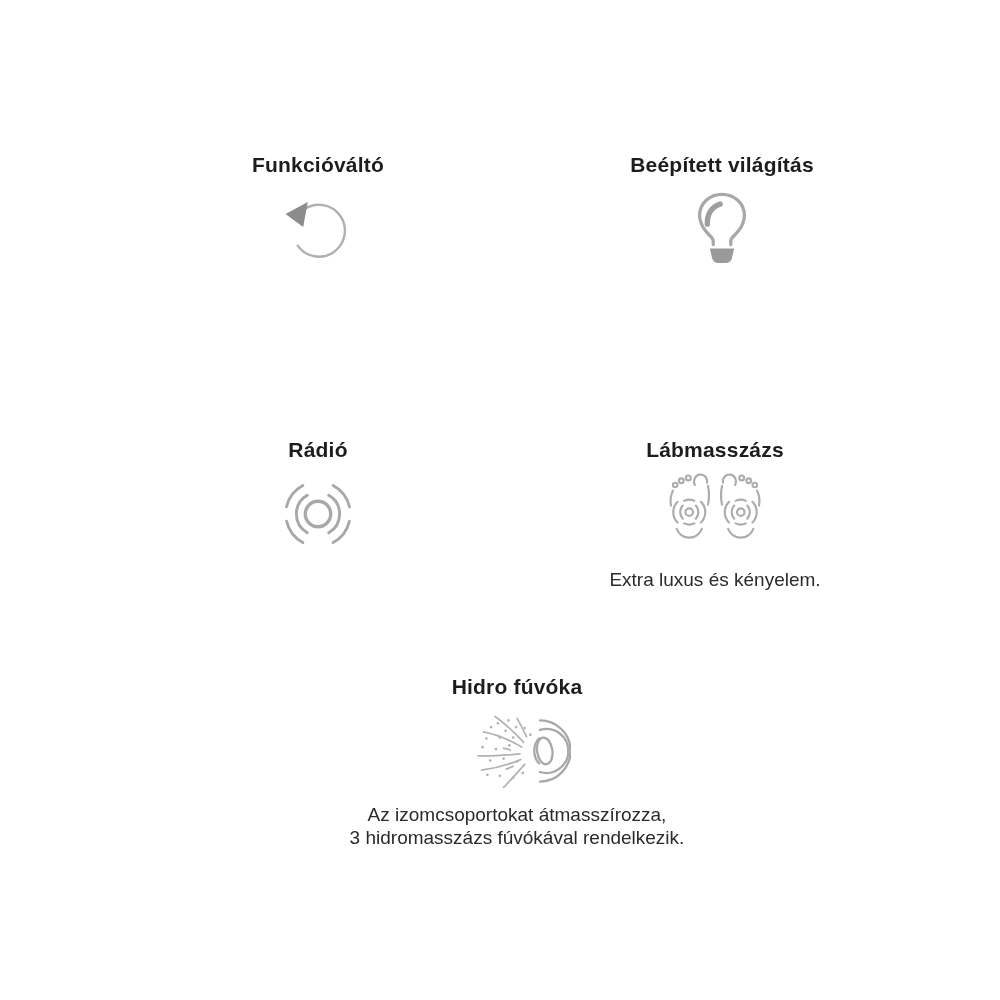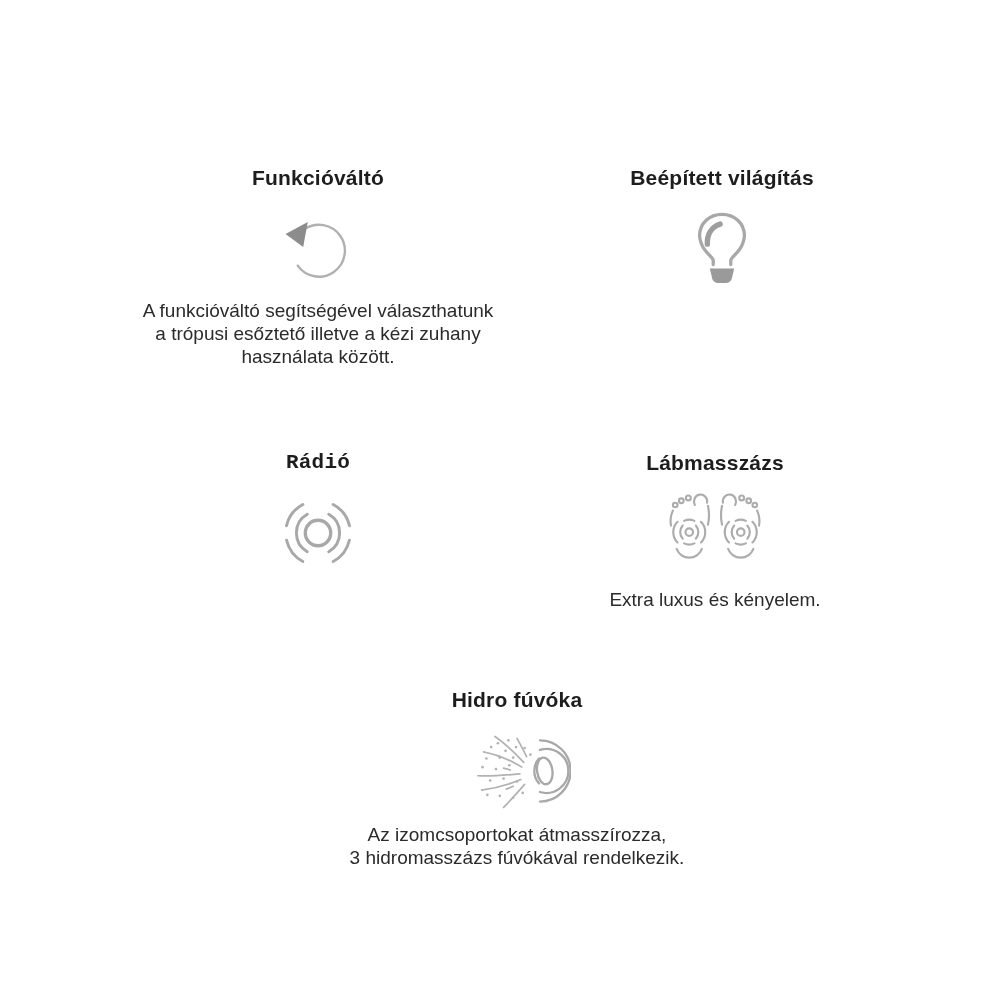--- a/index.html
+++ b/index.html
@@ -5,21 +5,21 @@
   html,body{margin:0;padding:0;}
   body{
     width:1000px;height:1000px;
     background:#ffffff;
     position:relative;
     font-family:"Liberation Sans", sans-serif;
     overflow:hidden;
   }
   .feature{position:absolute;text-align:center;}
   .title{
-    margin:13px;
+    margin:0;
     font-size:21px;
     font-weight:bold;
     color:#1d1d1d;
     letter-spacing:.2px;
   }
   .icon-box{
     display:flex;align-items:center;justify-content:center;
     margin-top:6px;
   }
   .row1 .icon-box{height:88px;}
@@ -27,39 +27,36 @@
   .row3 .icon-box{height:90px;}
   .desc{
     margin:8px 0 0 0;
     font-size:19px;
     line-height:23px;
     color:#2b2b2b;
     white-space:pre-line;
   }
   #f1{left:112px;top:153px;width:412px;}
   #f2{left:512px;top:153px;width:420px;}
-  #f3{left:112px;top:438px;width:412px;font-family:Liberation Mono, monospace;}
+  #f3{left:112px;top:438px;width:412px;}
   #f4{left:505px;top:438px;width:420px;}
   #f5{left:297px;top:675px;width:440px;}
   svg{display:block;}
 </style>
 </head>
 <body>
 
 <section class="feature row1" id="f1">
   <h2 class="title">Funkcióváltó</h2>
   <div class="icon-box">
     <svg width="80" height="76" viewBox="0 0 84 82" fill="none">
       <path d="M26.9,22.1 A28,28 0 1 1 20.1,61.1" stroke="#b0b0b0" stroke-width="2.6" stroke-linecap="round"></path>
       <polygon points="7,27 31,14 26,41" fill="#8c8c8c"></polygon>
     </svg>
   </div>
-  <p class="desc">A funkcióváltó segítségével választhatunk
-a trópusi esőztető illetve a kézi zuhany
-használata között.</p>
 </section>
 
 <section class="feature row1" id="f2">
   <h2 class="title">Beépített világítás</h2>
   <div class="icon-box">
     <svg width="78" height="78" viewBox="0 0 80 80" fill="none">
       <path d="M31,58 L31,54 C31,50 22,46 19,37 C18,34 17,31.5 17,28.5 C17,15.5 27.5,6.5 40,6.5 C52.5,6.5 63,15.5 63,28.5 C63,31.5 62,34 61,37 C58,46 49,50 49,54 L49,58" stroke="#a8a8a8" stroke-width="3.4" stroke-linecap="round"></path>
       <path d="M25,37 C24.5,27.5 29,19.5 38,16.5" stroke="#9e9e9e" stroke-width="5.6" stroke-linecap="round"></path>
       <path d="M27.5,62 L52.5,62 L50,72.5 C49.2,75 47,76.8 44,77 L36,77 C33,76.8 30.8,75 30,72.5 Z" fill="#9a9a9a"></path>
     </svg>

